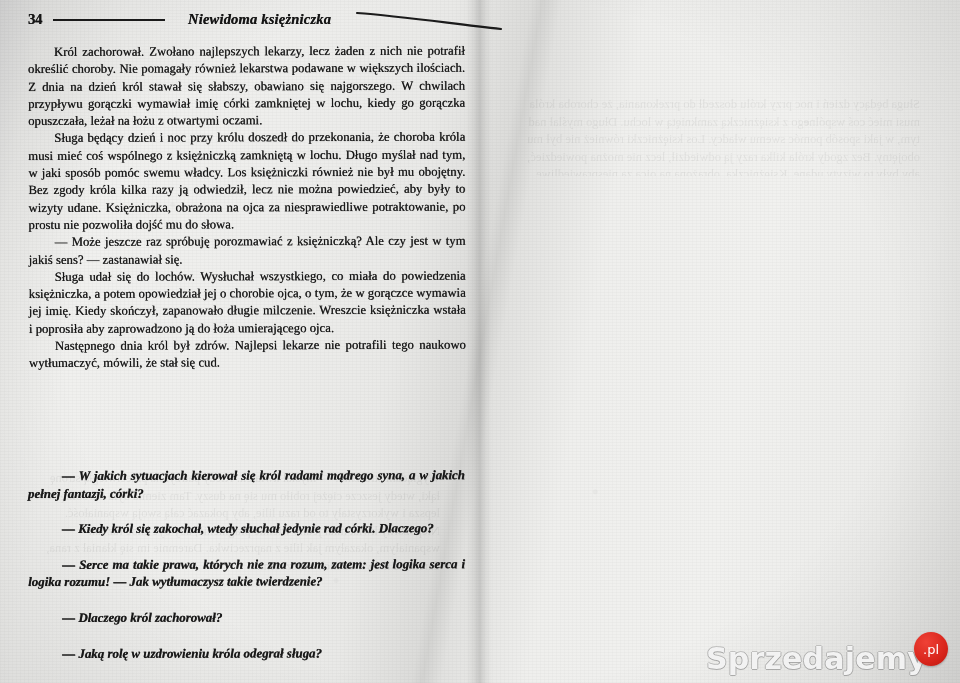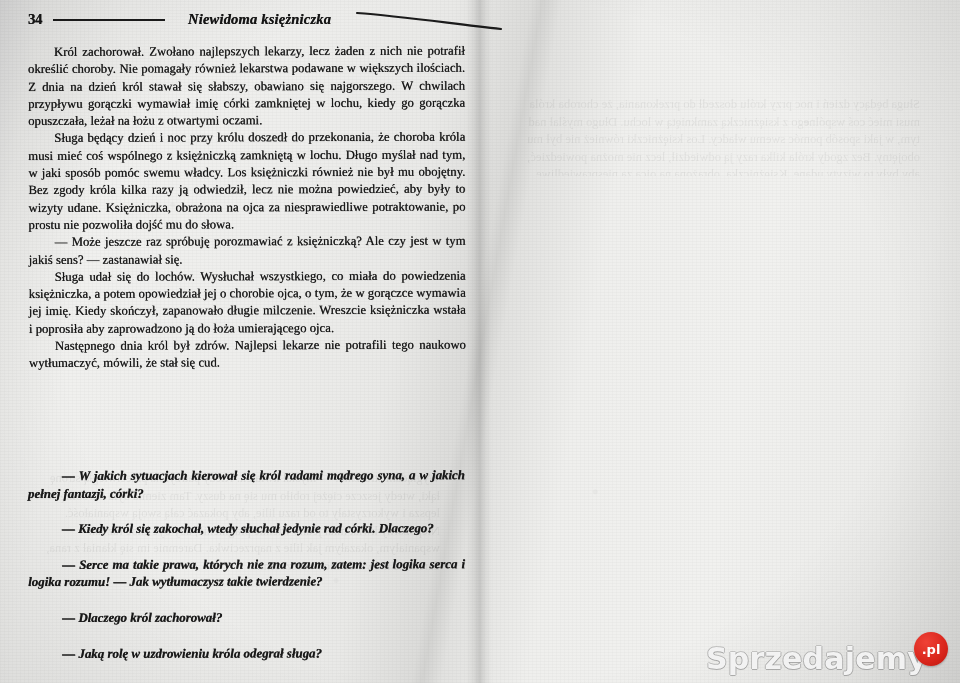--- a/index.html
+++ b/index.html
@@ -182,21 +182,21 @@
     display: flex;
     align-items: center;
     justify-content: center;
     margin-left: -13px;
     margin-bottom: 11px;
     box-shadow: 0 1px 2px rgba(0,0,0,.25);
   }
   .wm-badge span {
     font-family: "DejaVu Sans", "Liberation Sans", sans-serif;
     font-size: 13px;
-    font-weight: 700;
+    font-weight: 400;
     color: #ffffff;
     letter-spacing: 0;
   }
 </style>
 </head>
 <body>
 
 <div id="page">
 
   <div class="paper-base"></div>

